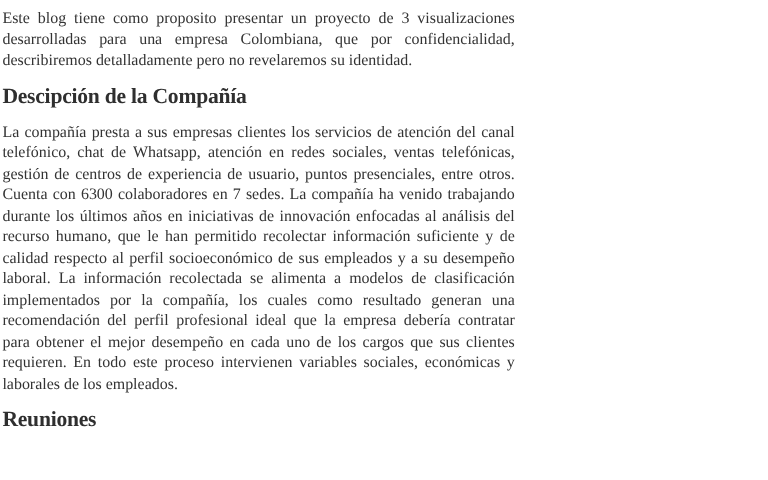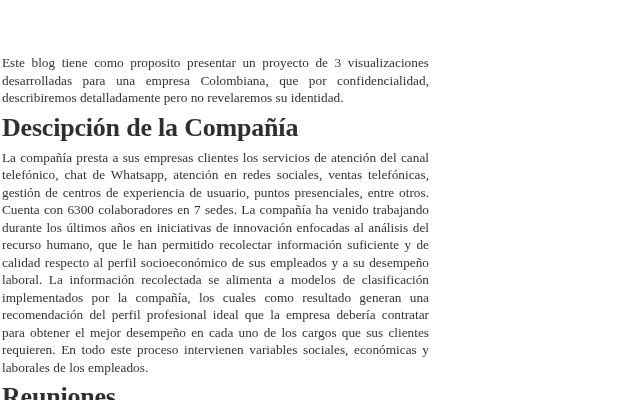--- a/index.html
+++ b/index.html
@@ -9,38 +9,37 @@
   body {
     width: 640px;
     height: 400px;
     overflow: hidden;
     background: #ffffff;
     font-family: "Liberation Serif", "DejaVu Serif", serif;
   }
   main {
     width: 640px;
     height: 308px;
-    margin-top: 48px;
   }
   article {
     width: 427px;
     padding: 6px 0 0 2px;
   }
   article p {
     margin: 0 0 8px 0;
     font-size: 13.3px;
     line-height: 17.5px;
     color: #333333;
     text-align: justify;
     text-justify: inter-word;
     hyphens: none;
   }
   article h2 {
     margin: 8px 0 8px 0;
-    font-size: 26px;
+    font-size: 18px;
     line-height: 26px;
     font-weight: bold;
     color: #2f2f2f;
     letter-spacing: -0.2px;
     text-align: left;
   }
 </style>
 </head>
 <body>
 

